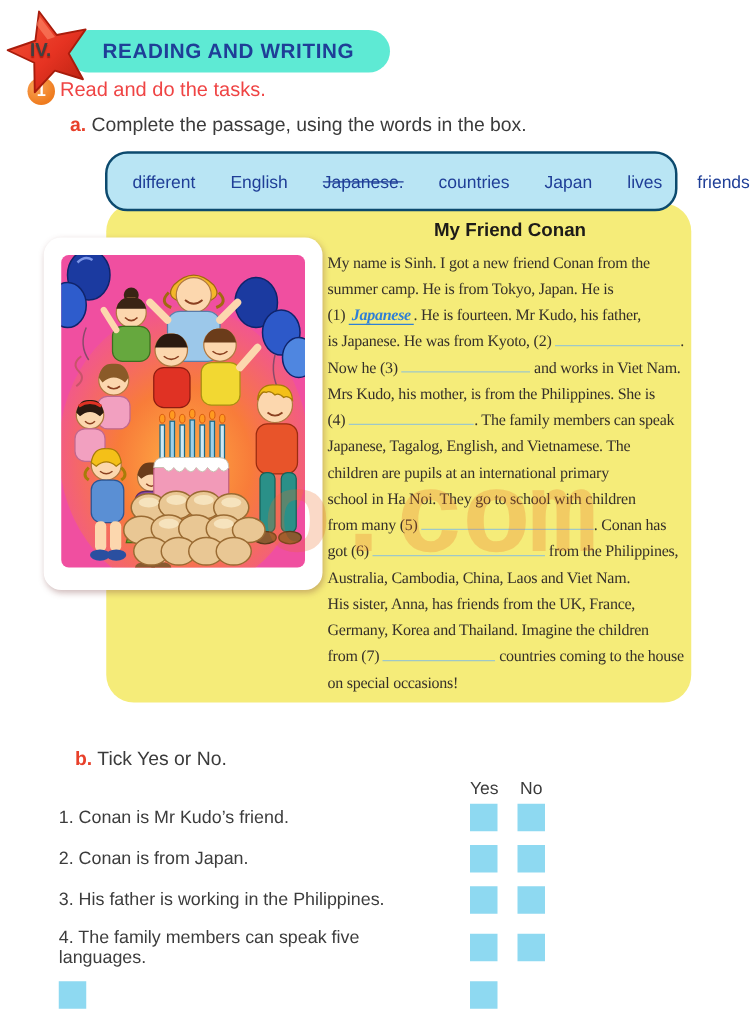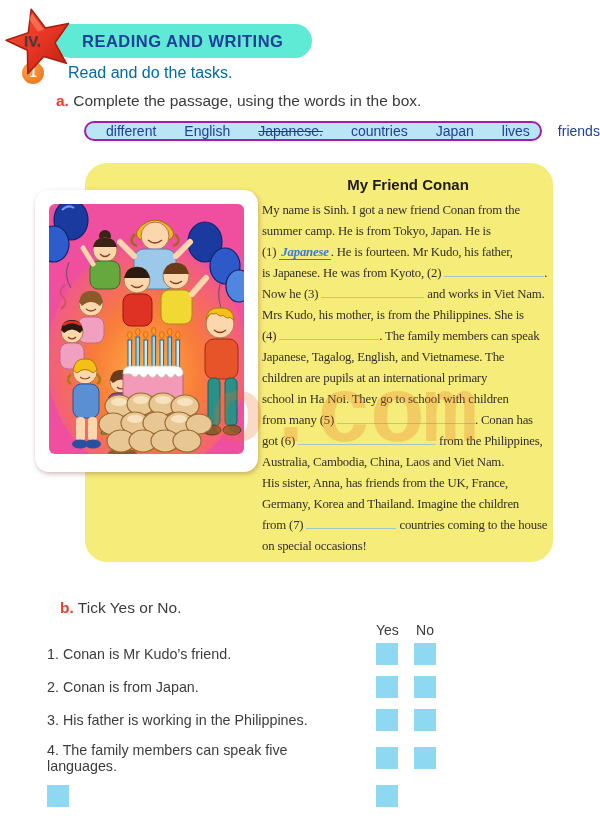--- a/index.html
+++ b/index.html
@@ -20,27 +20,27 @@
   .star-label{
     position:absolute;left:22px;top:28px;color:#404040;font-weight:bold;
     font-size:15px;z-index:4;text-shadow:0 1px 1px rgba(120,10,0,.6);
   }
   
   .task-circle{
     position:absolute;left:22px;top:62px;width:22px;height:22px;border-radius:50%;
     background:radial-gradient(circle at 35% 30%,#f9a659,#ef7c1f 70%);
     color:#fff;font-weight:bold;font-size:13px;text-align:center;line-height:22px;
   }
-  .task-text{position:absolute;left:68px;top:64px;font-size:16px;color:#0369a1;}
+  .task-text{position:absolute;left:48px;top:64px;font-size:16px;color:#ef4444;}
   .part-label{color:#e8402a;font-weight:bold;}
   .part-a{position:absolute;left:56px;top:92px;font-size:15.5px;color:#3b3b3b;}
   
   .word-box{
-    position:absolute;left:84px;top:121px;width:458px;height:20px;box-sizing:border-box;
-    background:#b9e5f4;border:2px solid #a21caf;border-radius:18px;
+    position:absolute;left:84px;top:121px;width:458px;height:48px;box-sizing:border-box;
+    background:#b9e5f4;border:2px solid #0c4a6e;border-radius:18px;
     display:flex;align-items:center;justify-content:space-between;padding:0 20px;
     z-index:2;
     gap:28px;
   }
   .word-box .word{font-size:14px;color:#1f3e97;}
   .word-box .word.used{text-decoration:line-through;}
   
   .passage-panel{
     position:absolute;left:85px;top:163px;width:468px;height:399px;
     background:#f5ec79;border-radius:22px;z-index:1;

